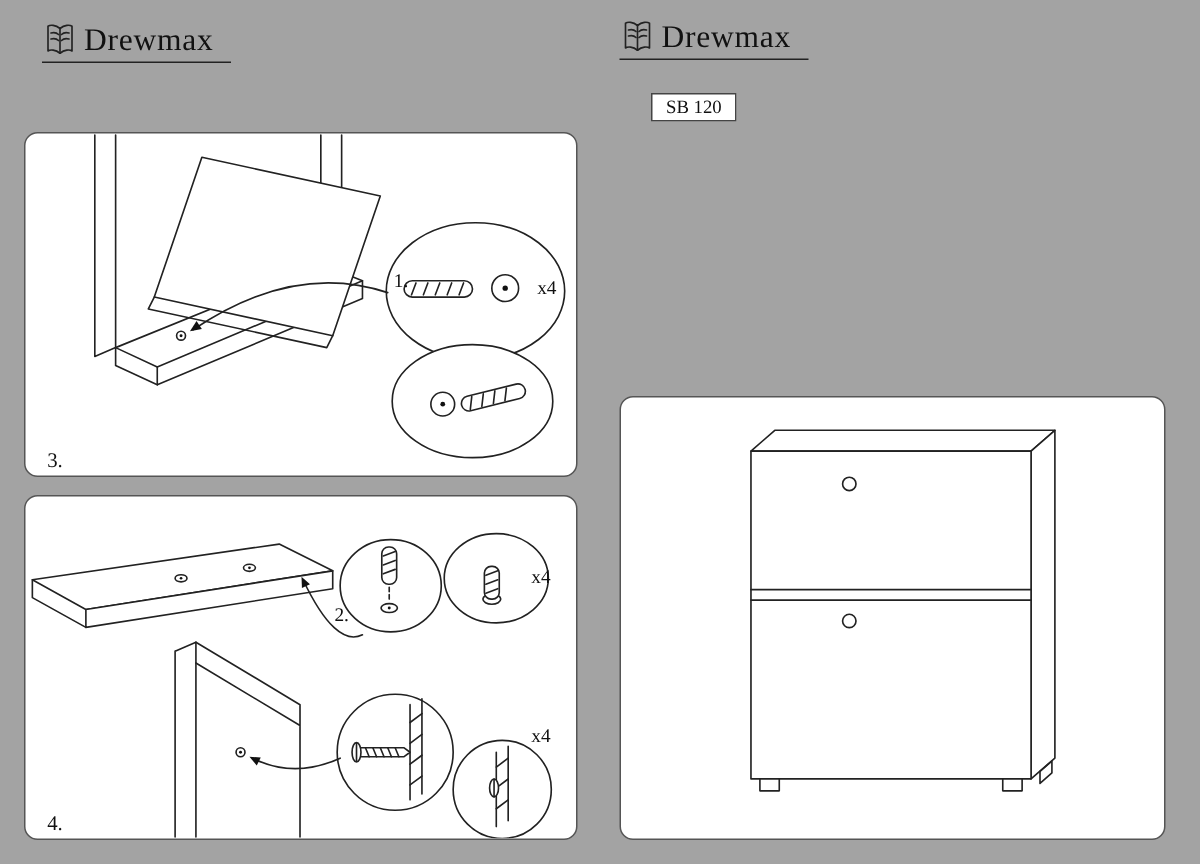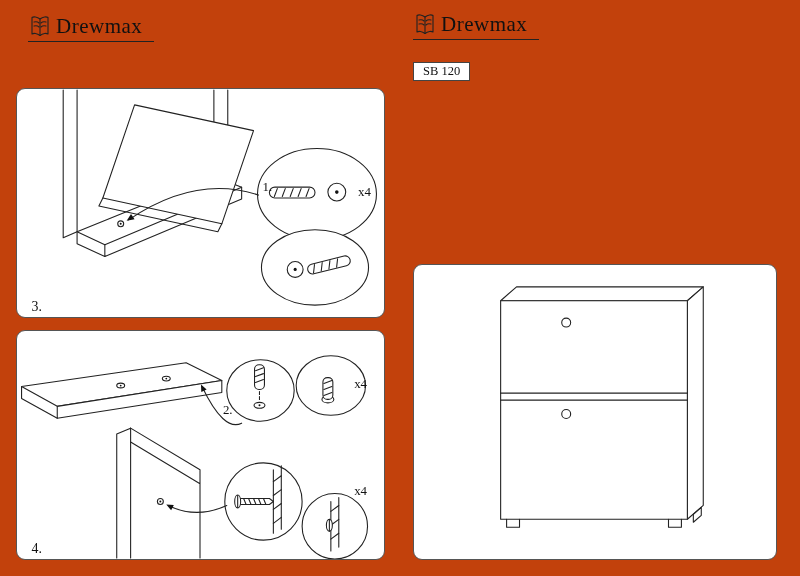--- a/index.html
+++ b/index.html
@@ -1,18 +1,18 @@
 <!DOCTYPE html>
 <html><head>
 <meta charset="utf-8">
 <style>
   * { margin:0; padding:0; box-sizing:border-box; }
   html,body { width:800px; height:576px; background:#fff; }
   body { font-family:"Liberation Serif", serif; color:#111; position:relative; overflow:hidden; }
-  .sheet { position:absolute; inset:0; background:#c2410c;text-decoration:underline; }
+  .sheet { position:absolute; inset:0; background:#a3a3a3;text-decoration:underline; }
 
   .panel { position:absolute; border:1.3px solid #555; border-radius:9px; background:#fff; overflow:hidden; }
   .panel svg { position:absolute; inset:0; width:100%; height:100%; display:block; }
 
   svg path, svg line, svg ellipse, svg circle, svg rect, svg polygon {
     stroke:#222; stroke-width:1.1; fill:none; stroke-linecap:round; stroke-linejoin:round;
   }
   .fw { fill:#fff; }
   .fb { fill:#111; stroke:none; }
   .dash { stroke-dasharray:3 2; }
@@ -45,21 +45,21 @@
     <span class="logo-icon">
       <svg viewBox="0 0 20 24" width="20" height="24">
         <path d="M10,5 C7,2.5 3.5,2.5 2,3.5 L2,20 C3.5,19 7,19 10,21.5 C13,19 16.5,19 18,20 L18,3.5 C16.5,2.5 13,2.5 10,5 Z"></path>
         <path d="M10,5 L10,21.5"></path>
         <path d="M4,8 C6,7.5 8,8 9,9 M4,12 C6,11.5 8,12 9,13 M11,9 C12,8 14,7.5 16,8 M11,13 C12,12 14,11.5 16,12"></path>
       </svg>
     </span>
     <span class="logo-text">Drewmax</span>
   </div>
 
-  <div class="model" style="left:413px;top:62px">SB 120</div>
+  <div class="model" style="left:434px;top:62px">SB 120</div>
 
   <div class="panel" style="left:16px;top:88px;width:369px;height:230px">
     <svg viewBox="0 0 369 230">
       <g>
         <path d="M46,1 V150 L60,144 M60,1 V144"></path>
         <path d="M198,1 V88 M212,1 V93"></path>
         <path d="M60,144 L198,88 L226,99 L88,157 Z" class="fw"></path>
         <path d="M88,157 L88,169 L226,111 L226,99"></path>
         <path d="M60,144 L60,156 L88,169"></path>
       </g>

